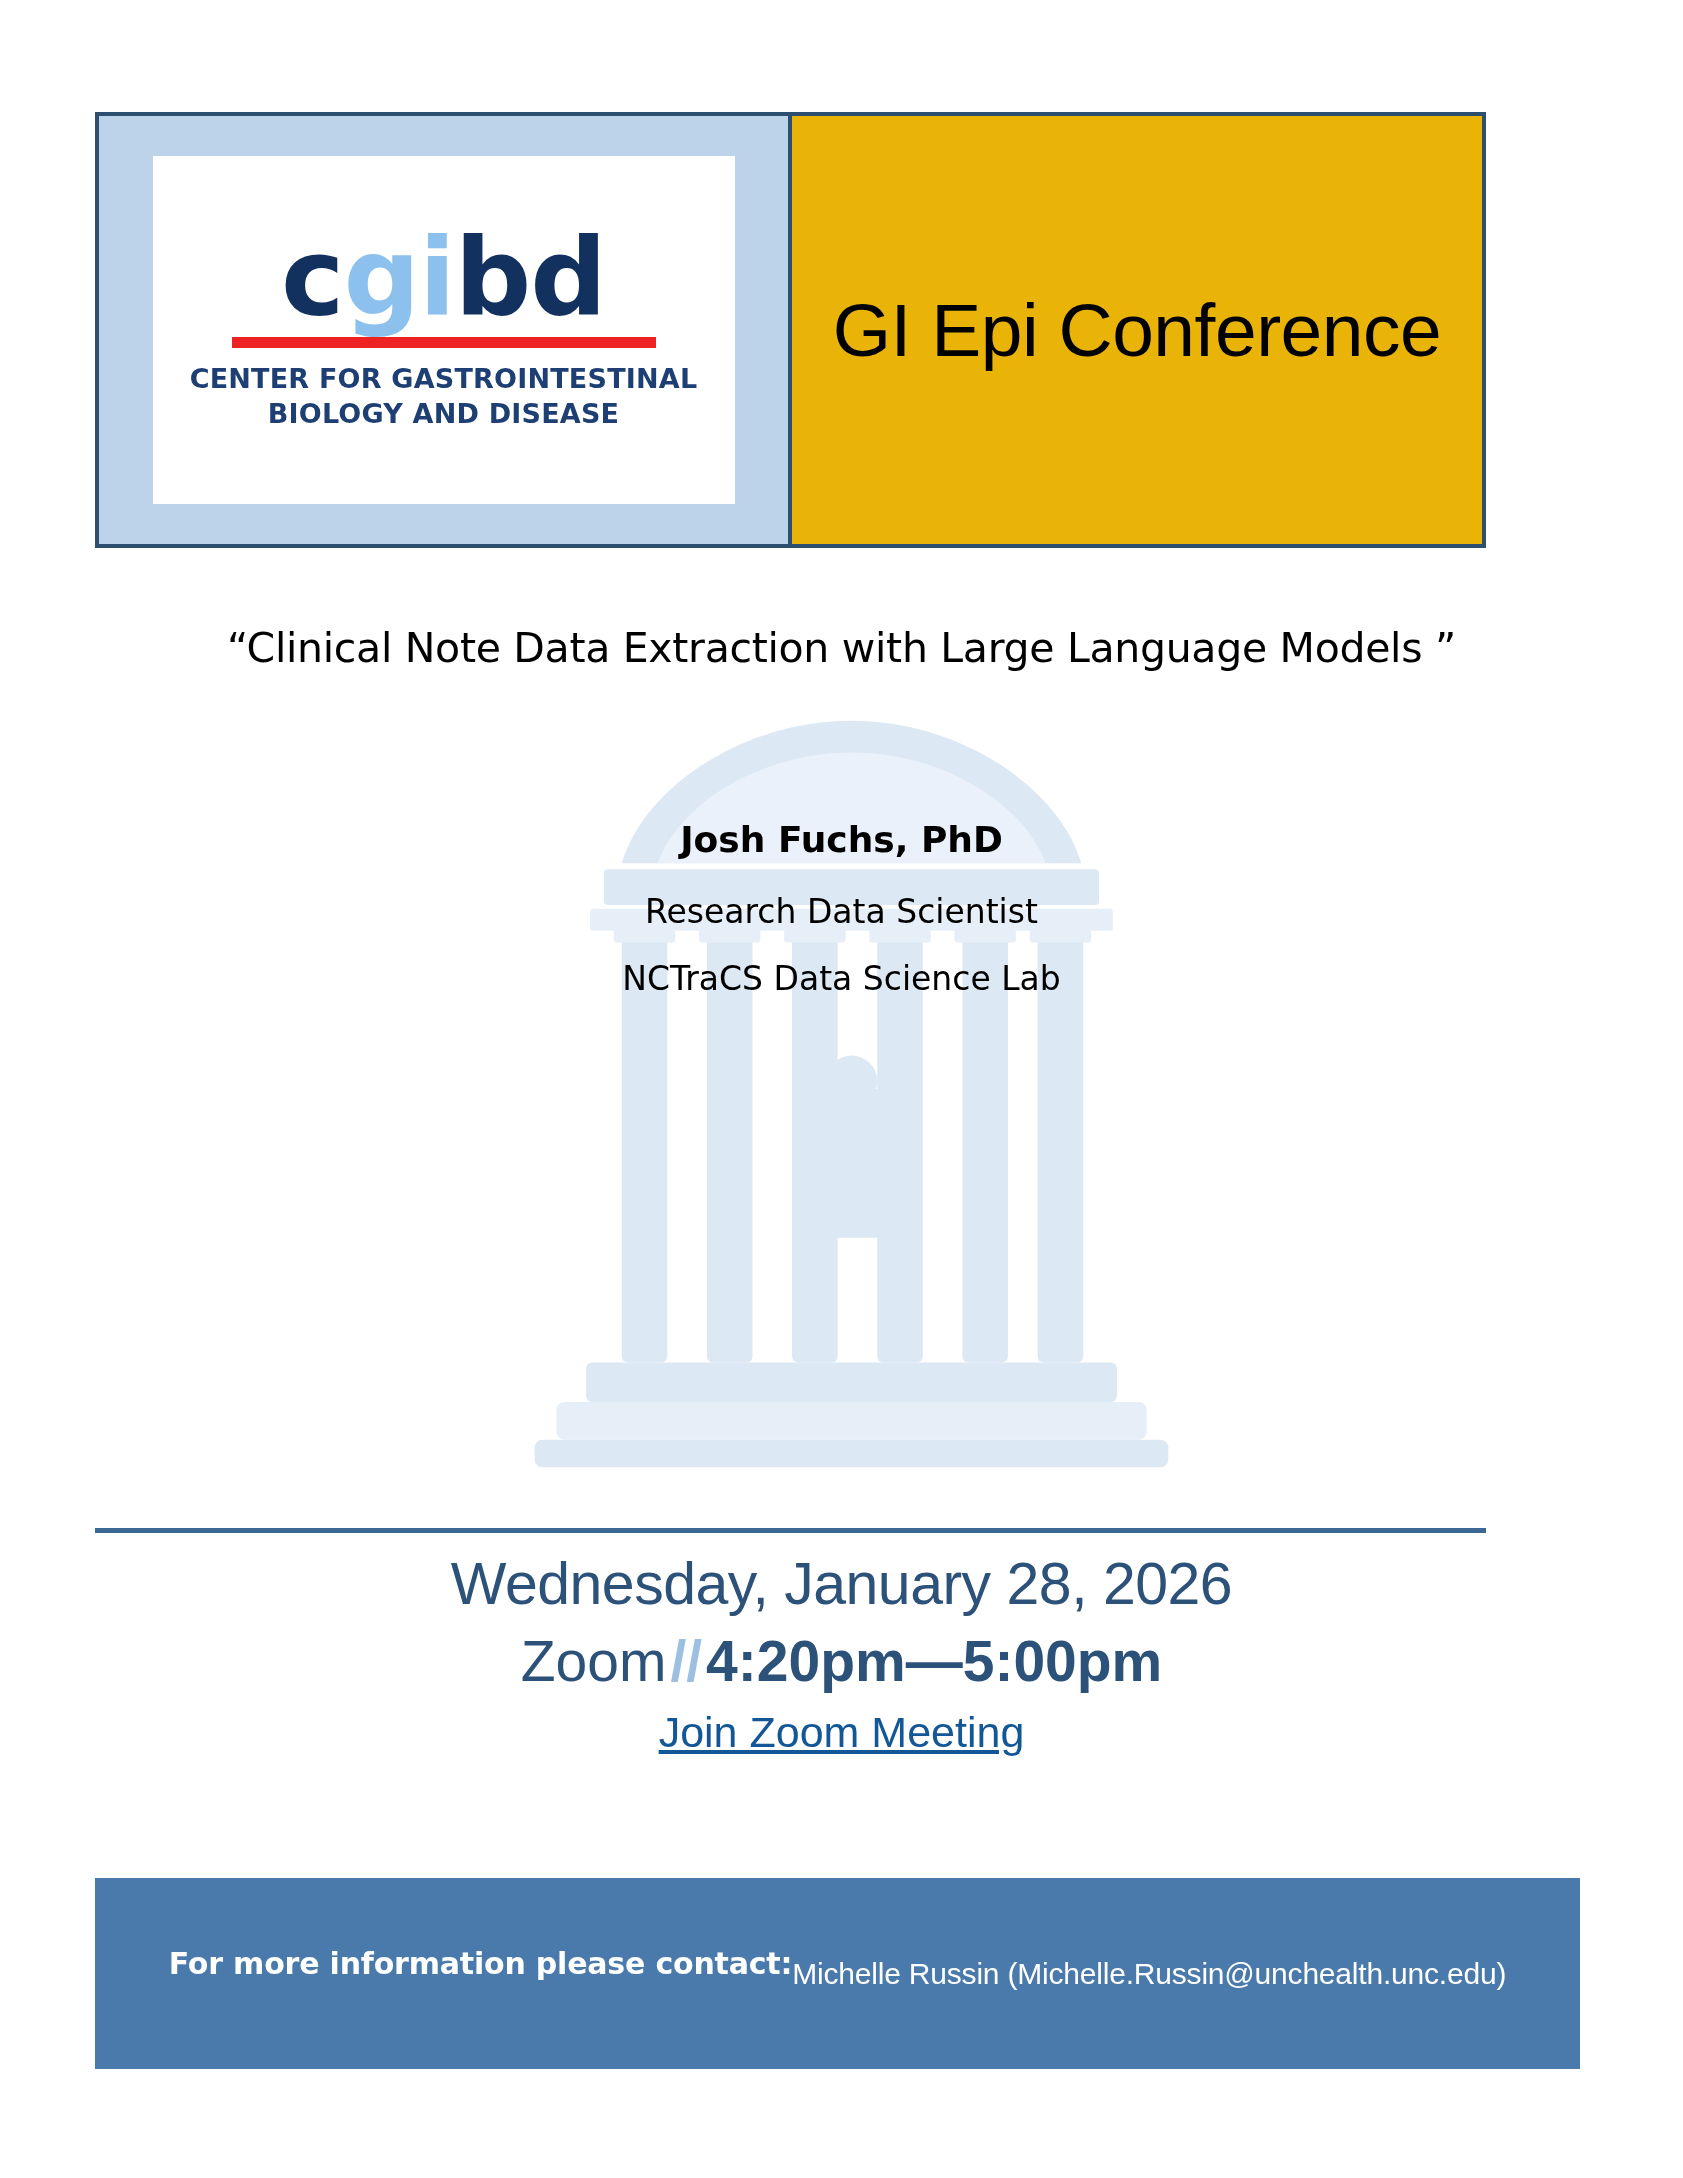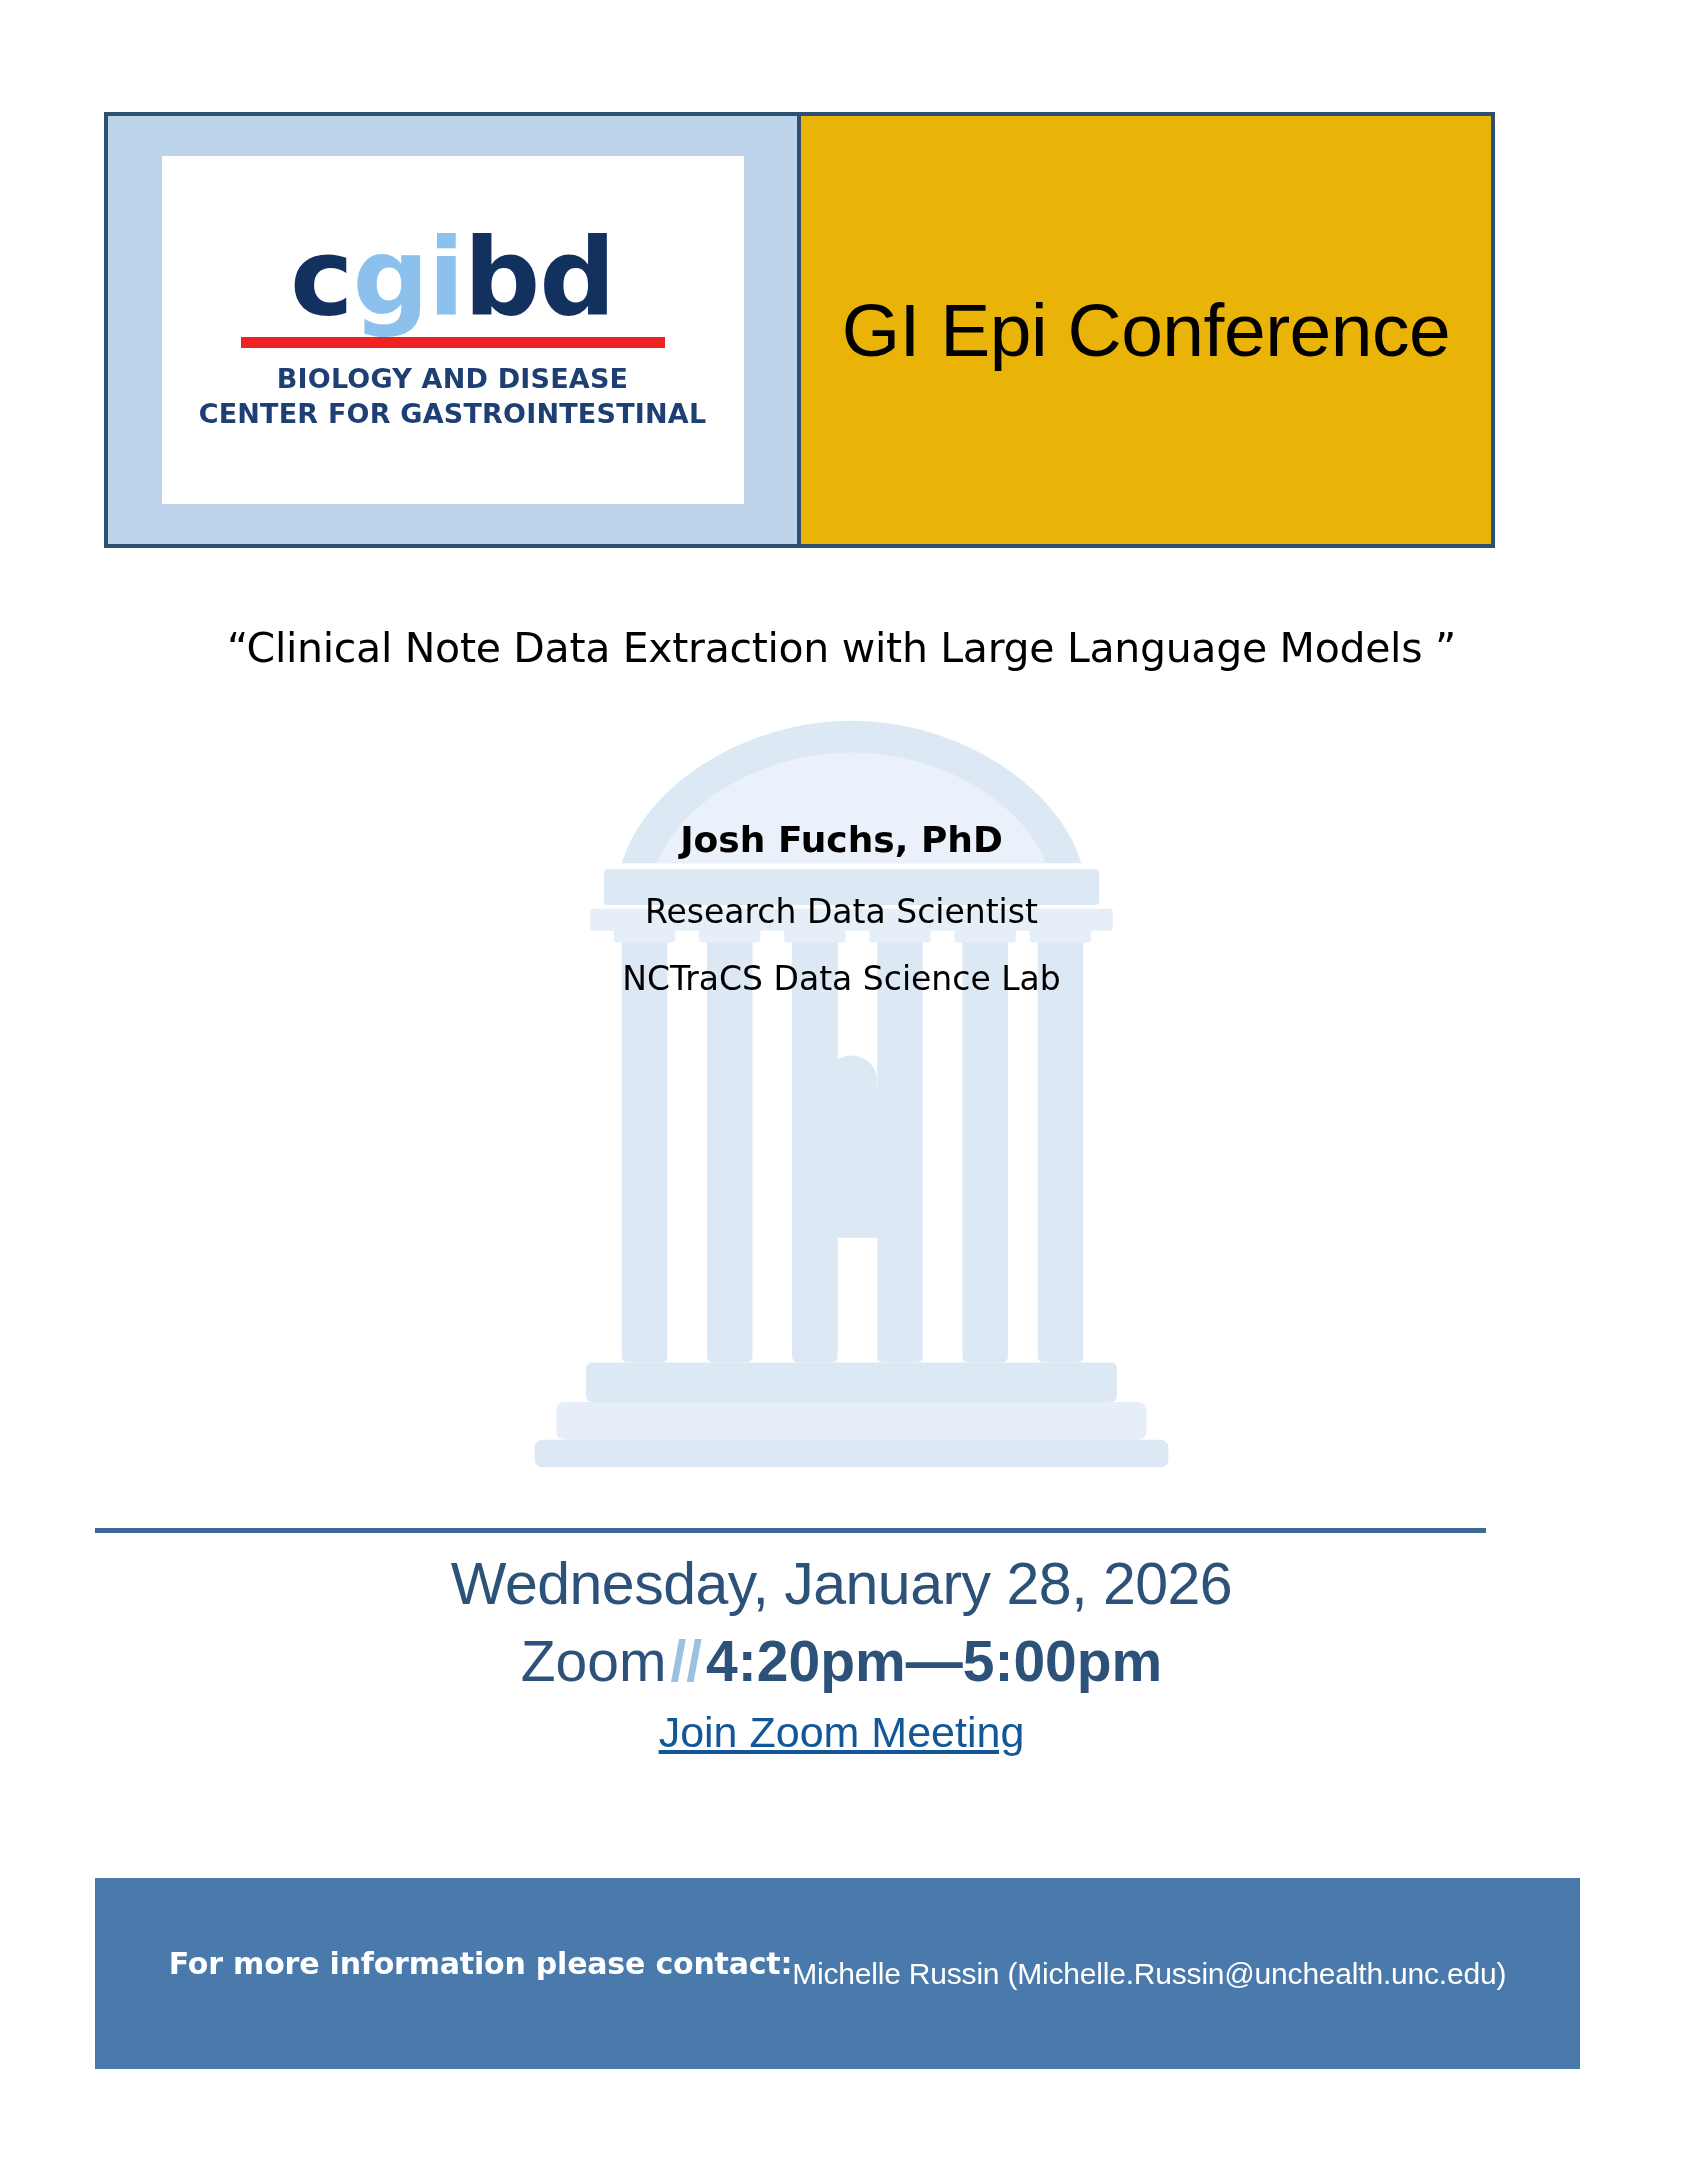--- a/index.html
+++ b/index.html
@@ -32,21 +32,21 @@
     width: 713px;
     height: 812px;
     opacity: 1;
     pointer-events: none;
     z-index: 0;
   }
 
   
   .header {
     position: absolute;
-    left: 104px;
+    left: 95px;
     top: 112px;
     width: 1391px;
     height: 436px;
     display: flex;
     box-sizing: border-box;
     border: 4px solid #2e5070;
     background: #bdd3ea;
     z-index: 2;
   }
   .header-logo-cell {
@@ -275,22 +275,22 @@
     </g>
   </svg>
 
   <div class="header">
 
     <div class="header-logo-cell">
       <div class="logo-card">
         <div class="logo-word"><span>c</span><span class="lt">g</span><span class="lt">i</span><span>b</span><span>d</span></div>
         <div class="logo-rule"></div>
         <div class="logo-tag">
+          <div>CENTER FOR GASTROINTESTINAL</div>
           <div>BIOLOGY AND DISEASE</div>
-          <div>CENTER FOR GASTROINTESTINAL</div>
         </div>
       </div>
     </div>
 
     <div class="header-title-cell">
       <div class="header-title">GI Epi Conference</div>
     </div>
   </div>
 
   <div class="talk-title">“Clinical Note Data Extraction with Large Language Models ”</div>

